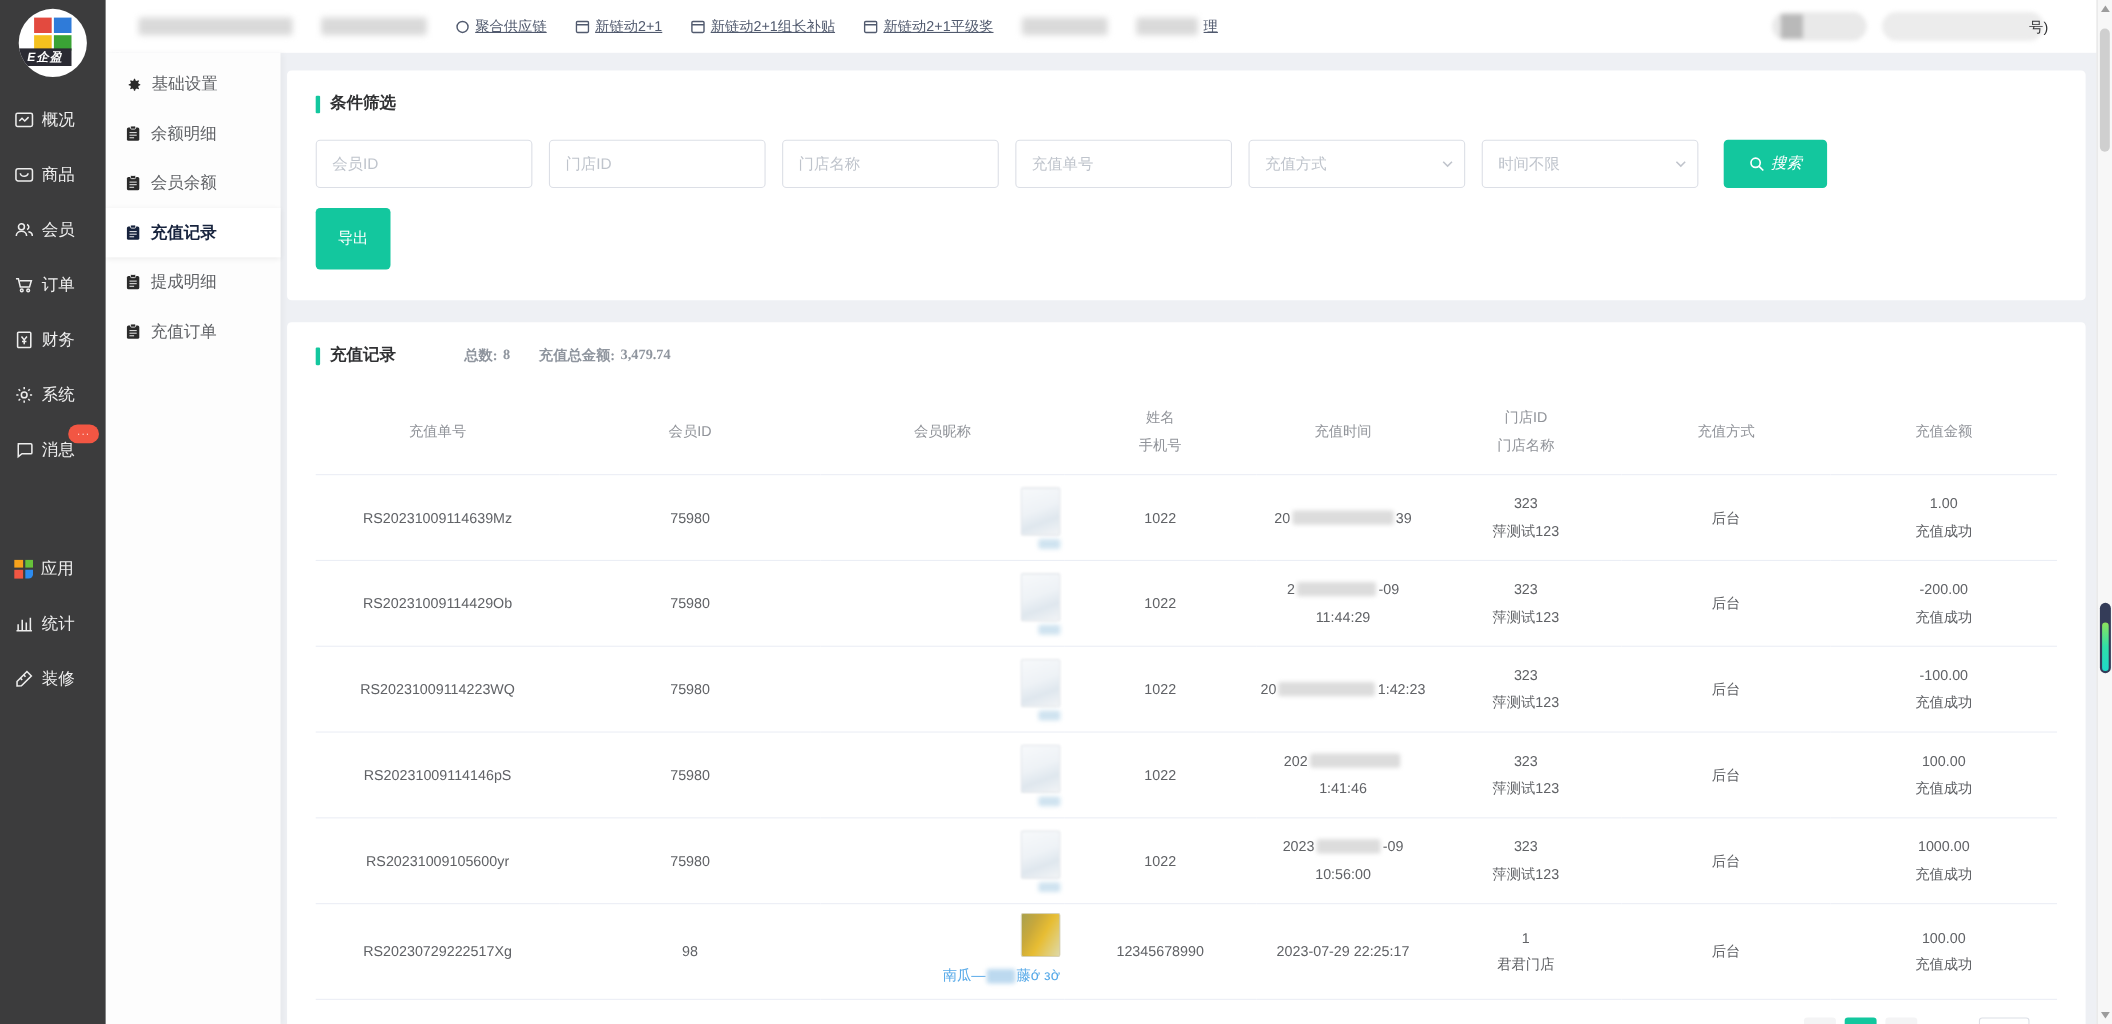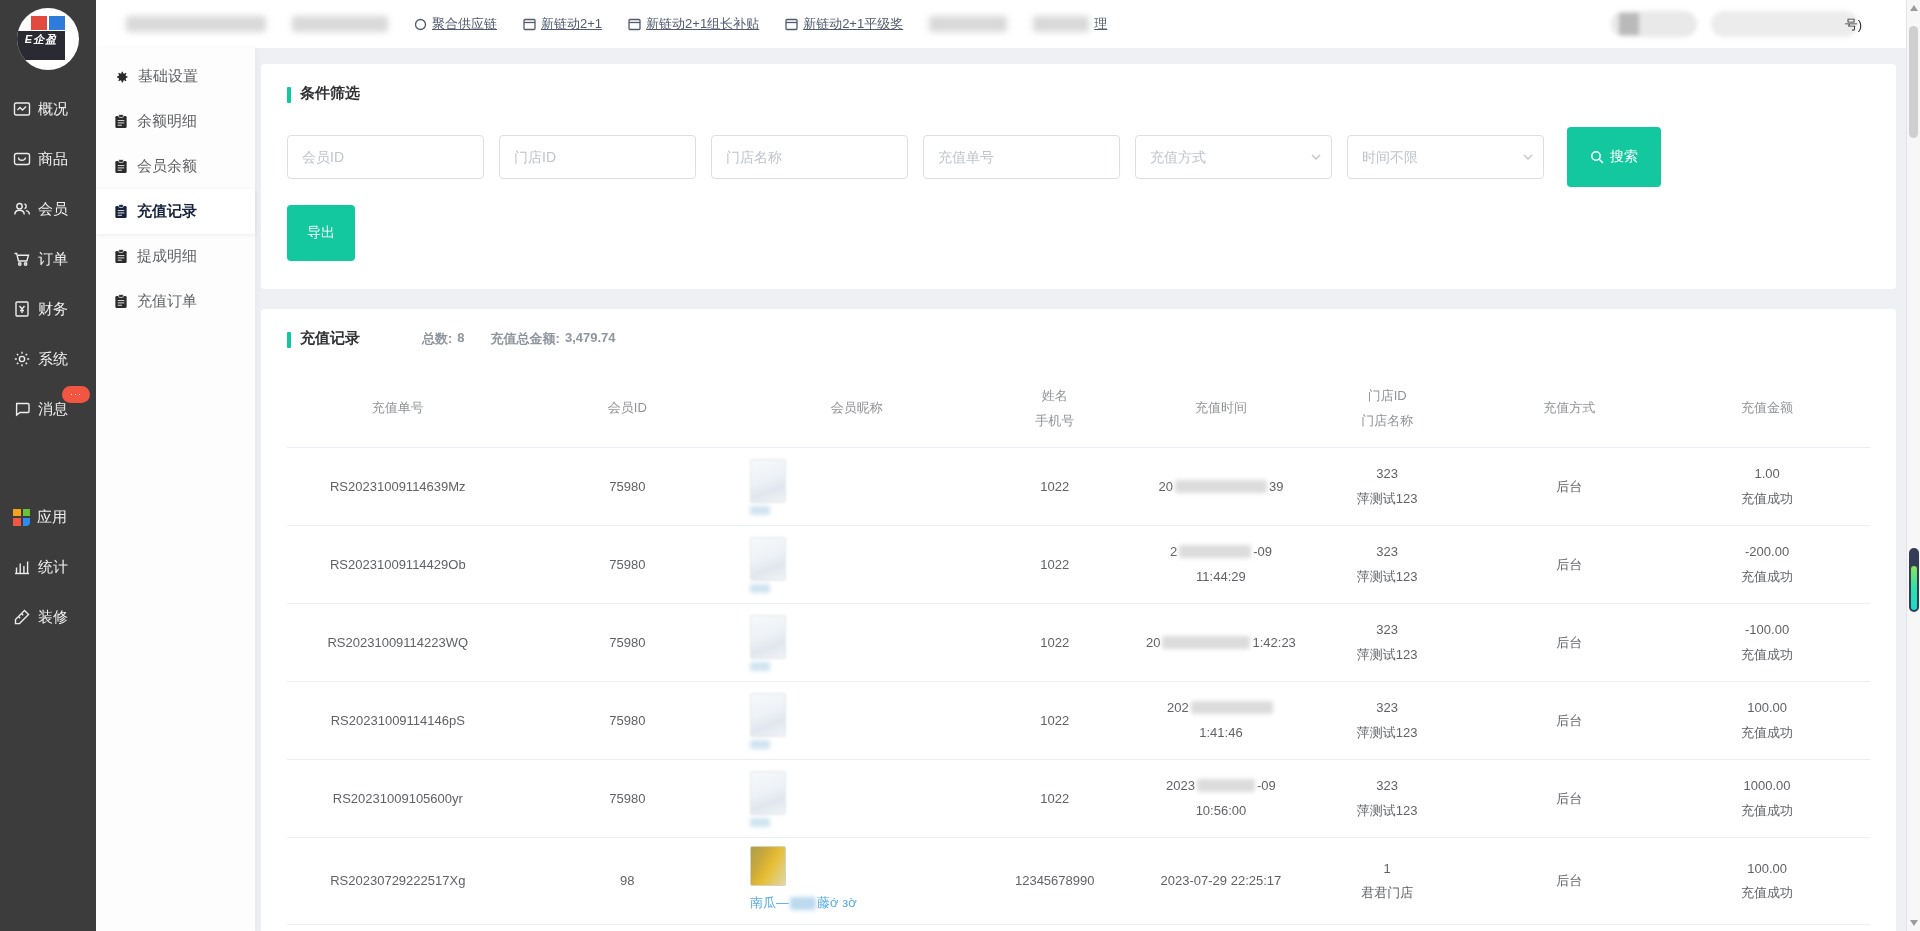--- a/index.html
+++ b/index.html
@@ -6,21 +6,21 @@
   html,body { width:1920px; height:931px; overflow:hidden; }
   body { font-family:"Liberation Sans","DejaVu Sans",sans-serif; background:#eef0f4; color:#606266; }
   .screen { position:relative; width:1920px; height:931px; overflow:hidden; background:#eef0f4; }
 
   
   .sidebar { position:absolute; left:0; top:0; width:96px; height:931px; background:#3c3c3d; z-index:30; }
   .logo { width:62px; height:62px; background:#fff; border-radius:50%; margin:8px auto 0; position:relative; overflow:hidden; }
   .logo-grid { position:absolute; left:14px; top:8px; width:34px; height:30px; display:grid; grid-template-columns:1fr 1fr; grid-template-rows:1fr 1fr; gap:2px; }
   .logo-grid span:nth-child(1){background:#e34a3f;} .logo-grid span:nth-child(2){background:#2f7bd9;}
   .logo-grid span:nth-child(3){background:#f5c11e;} .logo-grid span:nth-child(4){background:#3aa335;}
-  .logo-ribbon { position:absolute; left:0; right:14px; bottom:10px; height:29px; background:#2a2a33; color:#fff; font-size:11px; font-weight:700; font-style:italic; text-align:center; line-height:16px; letter-spacing:1px; }
+  .logo-ribbon { position:absolute; left:0; right:14px; bottom:10px; height:16px; background:#2a2a33; color:#fff; font-size:11px; font-weight:700; font-style:italic; text-align:center; line-height:16px; letter-spacing:1px; }
   .nav { margin-top:14px; }
   .nav-item { position:relative; height:50px; display:flex; align-items:center; gap:7px; padding-left:13px; color:#f0f0f0; font-size:15px; cursor:pointer; }
   .nav-item svg { flex:0 0 auto; }
   .nav-gap { height:58px; }
   .badge { position:absolute; top:2px; right:6px; background:#f25643; color:#fff; border-radius:9px; font-size:9px; line-height:9px; padding:4px 8px; letter-spacing:1px; }
   .app-grid { width:17px; height:17px; display:grid; grid-template-columns:1fr 1fr; grid-template-rows:1fr 1fr; gap:2px; position:relative; }
   .app-grid i:nth-child(1){background:#f7a21b;} .app-grid i:nth-child(2){background:#67c23a;}
   .app-grid i:nth-child(3){background:#f25643;} .app-grid i:nth-child(4){background:#2d8cf0; border-radius:0 0 4px 0;}
 
   
@@ -56,35 +56,35 @@
   .green-bar { width:4px; height:16px; background:#13c79e; border-radius:1px; }
   .sec-title b { font-size:15px; color:#303133; font-weight:700; }
 
   .filter-row { margin-top:24px; display:flex; gap:15px; align-items:center; }
   .f-input { width:197px; height:44px; border:1px solid #dcdfe6; border-radius:4px; padding:0 14px; font-size:14px; color:#606266; font-family:inherit; background:#fff; }
   .f-input::placeholder { color:#bfc4cc; }
   .f-select { position:relative; width:197px; }
   .f-select .f-input { width:100%; padding-right:30px; }
   .chev { position:absolute; right:10px; top:16px; pointer-events:none; }
   .btn { border:none; border-radius:4px; background:#13c79e; color:#fff; font-size:14px; font-family:inherit; cursor:pointer; display:inline-flex; align-items:center; justify-content:center; gap:6px; }
-  .btn-search { width:94px; height:60px; margin-left:8px; }
+  .btn-search { width:94px; height:44px; margin-left:8px;font-style:italic; }
   .btn-export { width:68px; height:56px; margin-top:18px; }
 
   .card-table { margin-top:20px; padding:20px 26px 10px; min-height:640px; }
   .table-title-row { display:flex; align-items:center; }
   .stats { margin-left:62px; font-size:13px; font-weight:700; color:#8f959e; display:flex; gap:26px; }
-  .stats .stat { display:flex; gap:5px; }
+  .stats .stat { display:flex; gap:5px;font-family:Liberation Serif, serif; }
 
   table { width:100%; border-collapse:collapse; margin-top:22px; table-layout:fixed; }
   th { font-size:13px; color:#909399; font-weight:500; text-align:center; padding:14px 4px; line-height:1.9; border-bottom:1px solid #ebeef5; }
   td { font-size:13px; color:#606266; text-align:center; padding:8px 4px; height:78px; border-bottom:1px solid #ebeef5; line-height:1.9; }
   col.c1{width:14%;} col.c2{width:15%;} col.c3{width:14%;} col.c4{width:11%;}
   col.c5{width:10%;} col.c6{width:11%;} col.c7{width:12%;} col.c8{width:13%;}
 
-  .avatar-wrap { display:flex; flex-direction:column; align-items:flex-start; gap:3px; }
+  .avatar-wrap { display:flex; flex-direction:column; align-items:flex-end; gap:3px; }
   .avatar { width:36px; height:44px; border:1px solid #e3e6ea; border-radius:2px;
             background:linear-gradient(160deg,#f7f9fb 0%,#eef2f6 45%,#dfe7ee 70%,#f2f4f6 100%); filter:blur(1px); }
   .avatar-gold { width:36px; height:40px; border:1px solid #d8d3b8; border-radius:2px;
             background:linear-gradient(120deg,#a8a04e 0%,#c9a93b 30%,#e7bd33 55%,#ded9a8 100%); filter:blur(.6px); }
   .avatar-caption { width:20px; height:9px; background:#cfe3f0; border-radius:2px; filter:blur(2px); }
   .nick { margin-top:2px; font-size:13px; color:#56a9e8; white-space:nowrap; display:flex; align-items:center; justify-content:center; gap:1px; }
   .nickblur { display:inline-block; width:26px; height:13px; background:#bcd9ef; border-radius:2px; filter:blur(2px); }
 
   .blurseg { display:inline-block; height:13px; background:#dcdcdc; border-radius:2px; filter:blur(2px); vertical-align:-2px; margin:0 2px; }
   .bw92{width:92px;} .bw72{width:72px;} .bw88{width:88px;} .bw82{width:82px;} .bw58{width:58px;}

